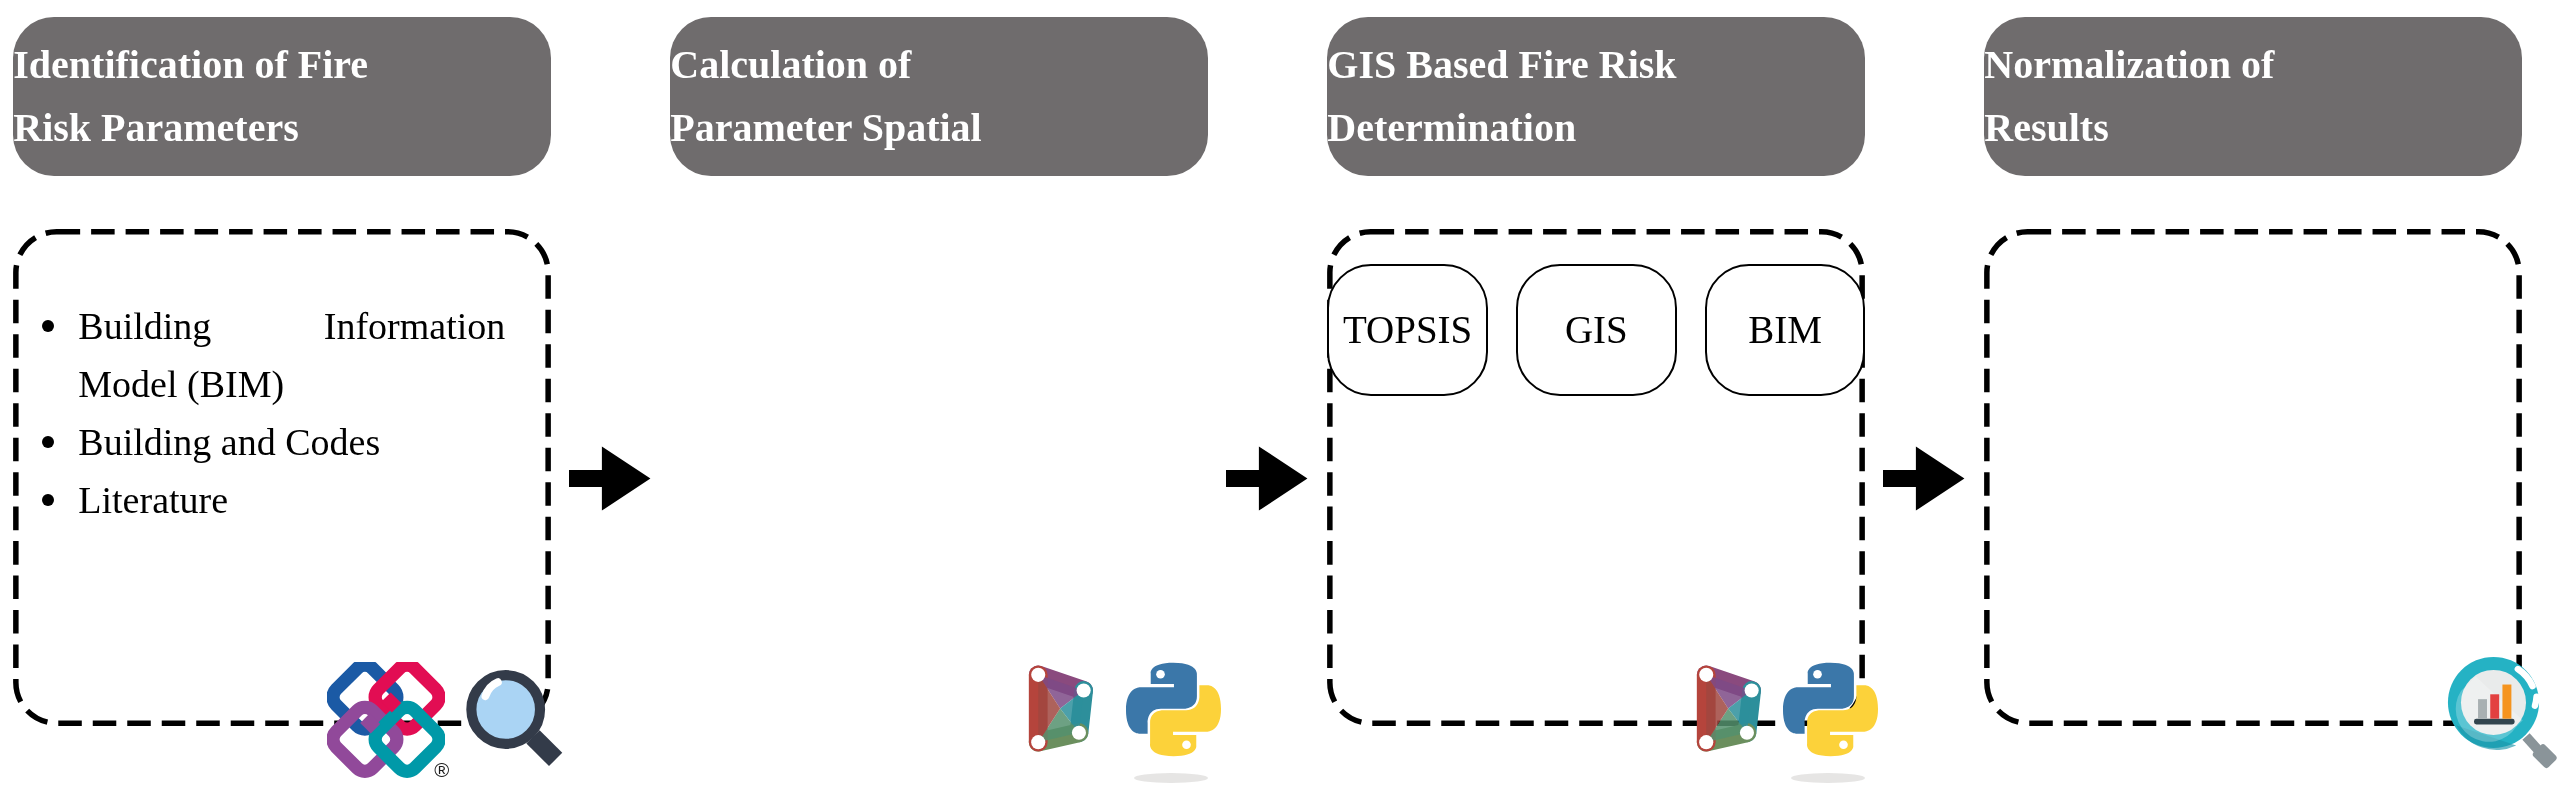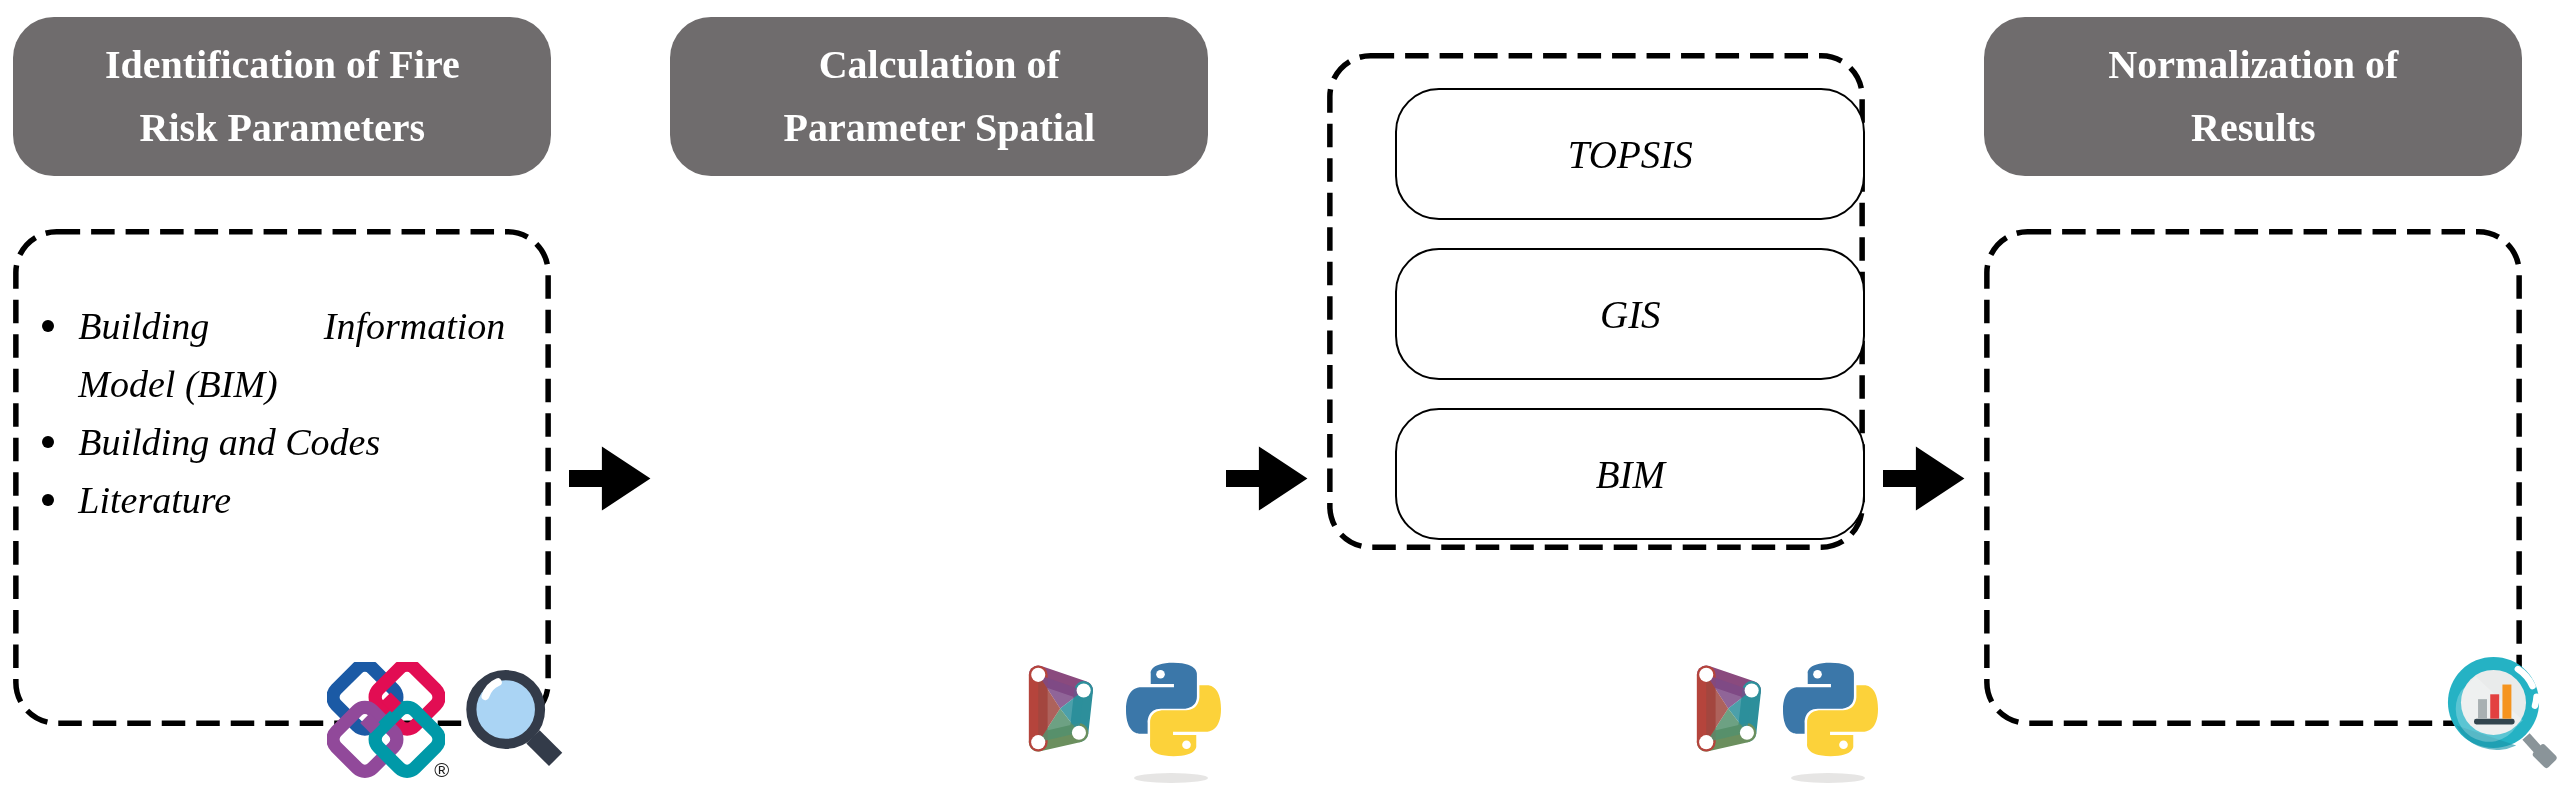--- a/index.html
+++ b/index.html
@@ -1,31 +1,31 @@
 <!DOCTYPE html>
 <html style="font-size:12.5px"><head>
 <meta charset="utf-8">
 <style>
   html,body{margin:0;padding:0;background:#ffffff;width:2576px;height:792px;overflow:hidden;}
   body{font-family:"Liberation Serif","DejaVu Serif",serif;color:#000;position:relative;}
   .flow{position:absolute;left:13.3px;top:0;display:flex;gap:119px;}
   .column{width:538px;position:relative;}
   .header{margin-top:16.5px;height:159px;background:#6f6c6d;border-radius:41px;
-          display:flex;flex-direction:column;justify-content:center;align-items:center;
+          display:flex;flex-direction:column;justify-content:center;align-items:flex-start;
           color:#fff;font-weight:bold;font-size:40px;line-height:63px;text-align:center;}
   .panel{margin-top:53px;height:497px;position:relative;}
   .panel > svg.dash{position:absolute;left:0;top:0;z-index:1;}
-  .panel-content{position:relative;z-index:2;font-style:italic;}
+  .panel-content{position:relative;z-index:2;}
   ul.bullets{margin:0;padding:68px 23.5px 0 65px;list-style:none;font-size:38px;line-height:58px;}
   ul.bullets li{position:relative;}
   ul.bullets li::before{content:"";position:absolute;left:-36px;top:23.5px;width:11.8px;height:11.8px;
           background:#000;border-radius:50%;}
   .justify li{text-align:justify;max-width:427px;}
   .narrow li{max-width:337px;}
-  .pills{padding-top:35px;display:flex;flex-direction:column;align-items:flex-end;gap:28px;}
+  .pills{padding-top:35px;display:flex;flex-direction:row;align-items:flex-end;gap:28px;}
   .pill{width:470px;height:132px;border:2.4px solid #000;border-radius:44px;box-sizing:border-box;
         display:flex;align-items:center;justify-content:center;font-size:39px;background:#fff;}
   .arrow{position:absolute;top:444px;width:83px;height:69px;z-index:3;}
   .icon{position:absolute;z-index:5;}
   .reg-mark{position:absolute;left:107px;top:97px;font-size:20.4px;color:#1a1a1a;z-index:6;
             font-family:"Liberation Sans","DejaVu Sans",sans-serif;}
   .py-shadow{position:absolute;left:464px;top:773px;width:74px;height:10.2px;background:#dcdad8;
              border-radius:50%;opacity:.7;z-index:4;}
 </style>
 </head>
@@ -100,20 +100,24 @@
       <svg width="97" height="97" viewBox="0 0 112 112">
         <path fill="#3b77a9" d="M55.9,2 C28,2 29.7,14.1 29.7,14.1 l0.03,12.5 26.8,0 0,3.8 -37.4,0 c0,0 -18,-2 -18,26.3 0,28.3 15.7,27.3 15.7,27.3 l9.3,0 0,-13.1 c0,0 -0.5,-15.7 15.4,-15.7 l26.6,0 c0,0 14.9,0.2 14.9,-14.4 l0,-24.2 C83,16.6 86.3,2 55.9,2 z"></path>
         <circle fill="#ffffff" cx="41" cy="15.3" r="5"></circle>
         <path fill="#fcd23a" d="M56.1,110 C84,110 82.3,97.9 82.3,97.9 l-0.03,-12.5 -26.8,0 0,-3.8 37.4,0 c0,0 18,2 18,-26.3 0,-28.3 -15.7,-27.3 -15.7,-27.3 l-9.3,0 0,13.1 c0,0 0.5,15.7 -15.4,15.7 l-26.6,0 c0,0 -14.9,-0.2 -14.9,14.4 l0,24.2 C29,95.4 25.7,110 56.1,110 z"></path>
         <circle fill="#ffffff" cx="71" cy="96.7" r="5"></circle>
       </svg>
     </div>
   </div>
 
   <div class="column">
+    <div class="header">
+      <div>GIS Based Fire Risk</div>
+      <div>Determination</div>
+    </div>
     <div class="panel">
       <svg class="dash" width="538" height="497" viewBox="0 0 686 634">
         <rect x="3.5" y="3.5" width="679" height="627" rx="52" fill="none" stroke="#000" stroke-width="7" stroke-dasharray="30 14"></rect>
       </svg>
       <div class="panel-content pills">
         <div class="pill">TOPSIS</div>
         <div class="pill">GIS</div>
         <div class="pill">BIM</div>
       </div>
     </div>

